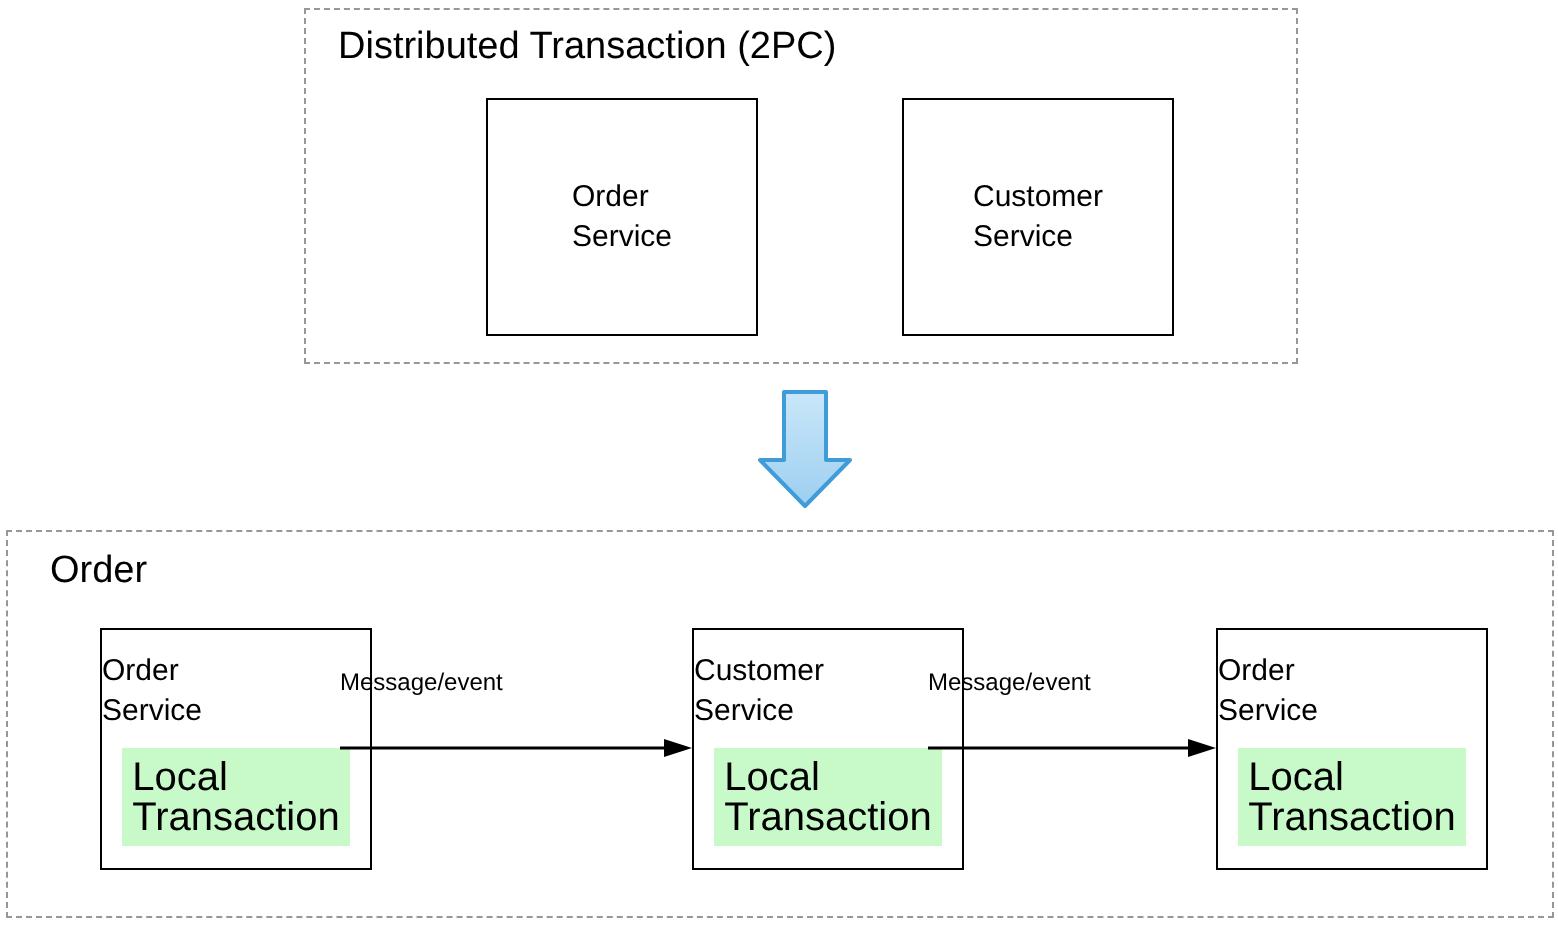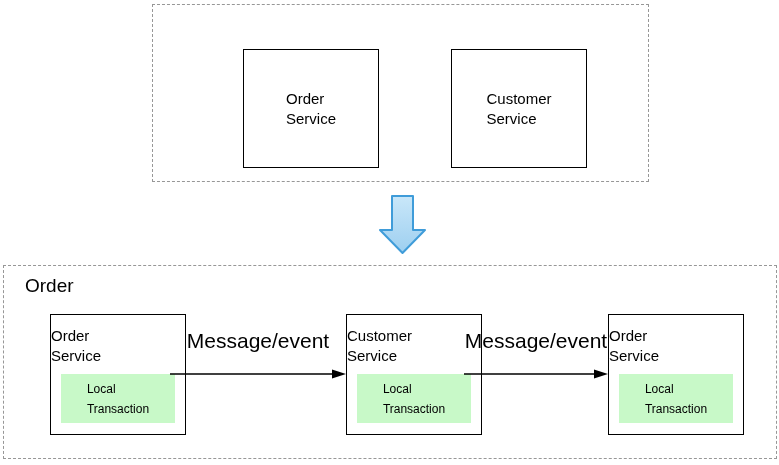--- a/index.html
+++ b/index.html
@@ -53,43 +53,44 @@
   .saga-step { height:121px; top:48px; }
   .saga-step .service-label { margin-top:11px; }
   .pos-saga-1 { left:46px; }
   .pos-saga-2 { left:342px; }
   .pos-saga-3 { left:604px; }
 
   .local-box {
     position:absolute; left:10px; right:10px; bottom:11px; height:49px;
     background:var(--green-fill);
     display:flex; align-items:center; justify-content:center;
-    font-size:12px; line-height:20px; white-space:pre-line;
+    font-size:20px; line-height:20px; white-space:pre-line;
   }
 
   
   .down-arrow { position:absolute; left:379px; top:195px; }
 
   
   .msg-arrow { position:absolute; top:100px; }
   .msg-arrow-1 { left:166px; }
   .msg-arrow-2 { left:460px; }
   .msg-label {
-    position:absolute; top:65px; text-align:center;
-    font-size:21px; line-height:20px; white-space:nowrap;
+    position:absolute; top:65px; 
+    font-size:12px; line-height:20px; white-space:nowrap;
   }
   .msg-label-1 { left:166px; width:176px; }
   .msg-label-2 { left:460px; width:144px; }
 </style>
 </head>
 <body>
 
 <div>
 
   <section class="group top-group">
+    <div class="group-title">Distributed Transaction (2PC)</div>
 
     <div class="service-box centered pos-2pc-1">
       <span class="service-label">Order
 Service</span>
     </div>
 
     <div class="service-box centered pos-2pc-2">
       <span class="service-label">Customer
 Service</span>
     </div>

